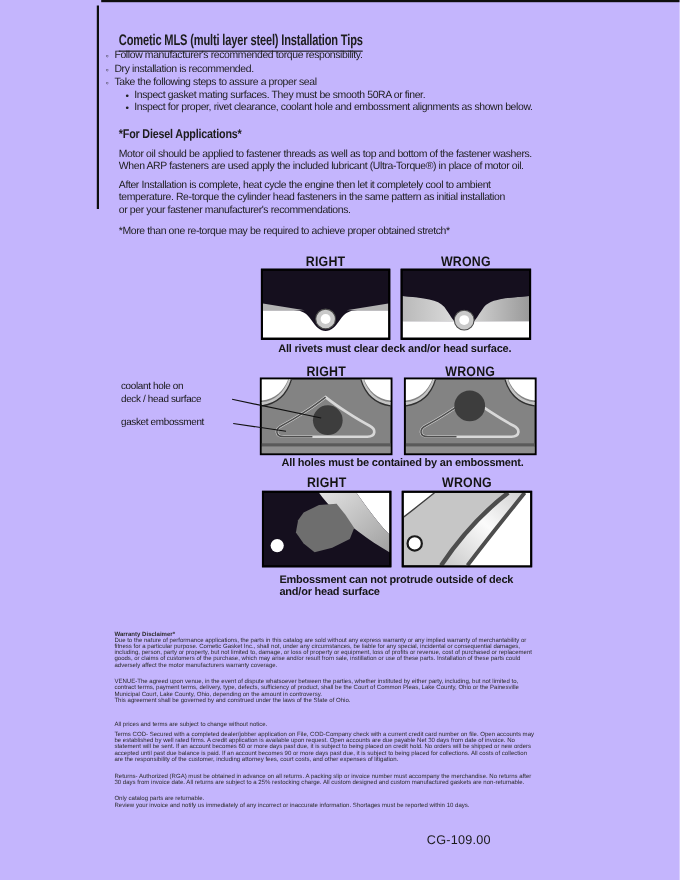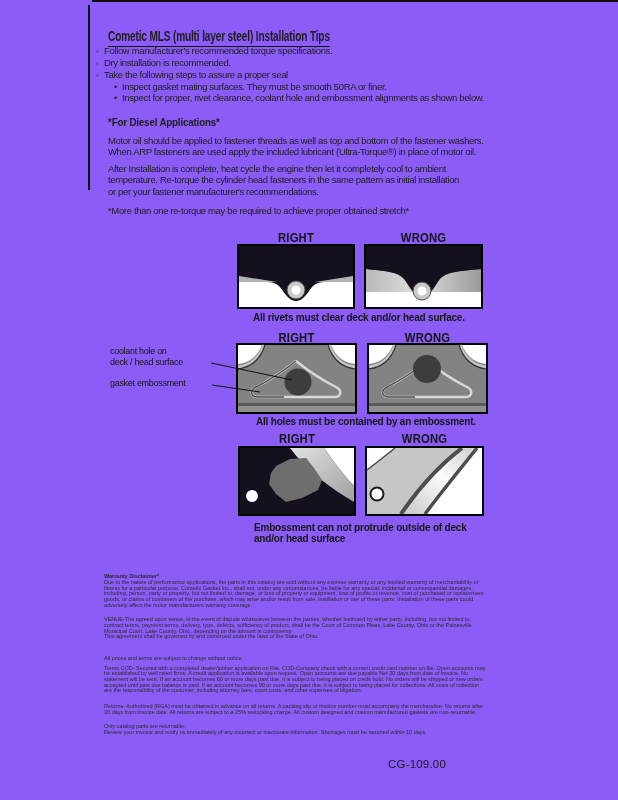--- a/index.html
+++ b/index.html
@@ -1,16 +1,16 @@
 <!DOCTYPE html>
 <html><head>
 <meta charset="utf-8">
 <style>
   html,body{margin:0;padding:0;background:#ffffff;}
-  .page{position:relative;width:618px;height:800px;background:#8b5cf6;overflow:hidden;
+  .page{position:relative;width:618px;height:800px;background:#c4b5fd;overflow:hidden;
         font-family:"Liberation Sans","DejaVu Sans",sans-serif;color:#1d1d1d;}
   .abs{position:absolute;}
   .rule{background:#0e0e0e;}
   .title{font-size:14px;font-weight:bold;letter-spacing:-.2px;border-bottom:1.6px solid #111;
          padding-bottom:2px;transform:scaleX(.72);transform-origin:left top;white-space:nowrap;}
   .body-text{font-size:9.5px;letter-spacing:-.35px;line-height:11.3px;white-space:pre-line;}
   .bullet-line{font-size:9.5px;letter-spacing:-.35px;line-height:12px;display:flex;}
   .bullet-line .mark{width:8px;flex:0 0 8px;font-size:8.5px;color:#222;}
   .sub-bullet .mark{font-size:9px;}
   .diesel-h{font-size:11.5px;font-weight:bold;letter-spacing:-.2px;transform:scaleX(.85);
@@ -33,21 +33,21 @@
 
 <div class="page">
 
   <div class="abs rule" style="left:92px;top:0;width:526px;height:2px;"></div>
   <div class="abs rule" style="left:88px;top:5px;width:1.5px;height:185px;"></div>
 
   <div class="abs title" style="left:108px;top:28px;">Cometic MLS (multi layer steel) Installation Tips</div>
 
   <div class="abs bullet-line" style="left:96px;top:45px;width:430px;">
     <span class="mark">◦</span>
-    <span>Follow manufacturer's recommended torque specifications.</span>
+    <span>Follow manufacturer's recommended torque responsibility.</span>
   </div>
   <div class="abs bullet-line" style="left:96px;top:57px;width:430px;">
     <span class="mark">◦</span>
     <span>Dry installation is recommended.</span>
   </div>
   <div class="abs bullet-line" style="left:96px;top:69px;width:430px;">
     <span class="mark">◦</span>
     <span>Take the following steps to assure a proper seal</span>
   </div>
   <div class="abs bullet-line sub-bullet" style="left:114px;top:81px;width:430px;">

